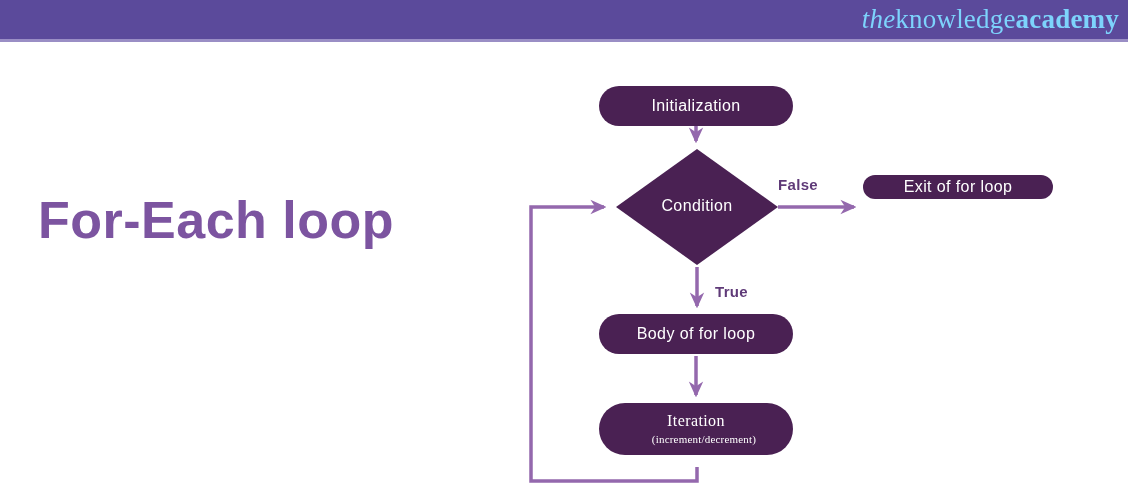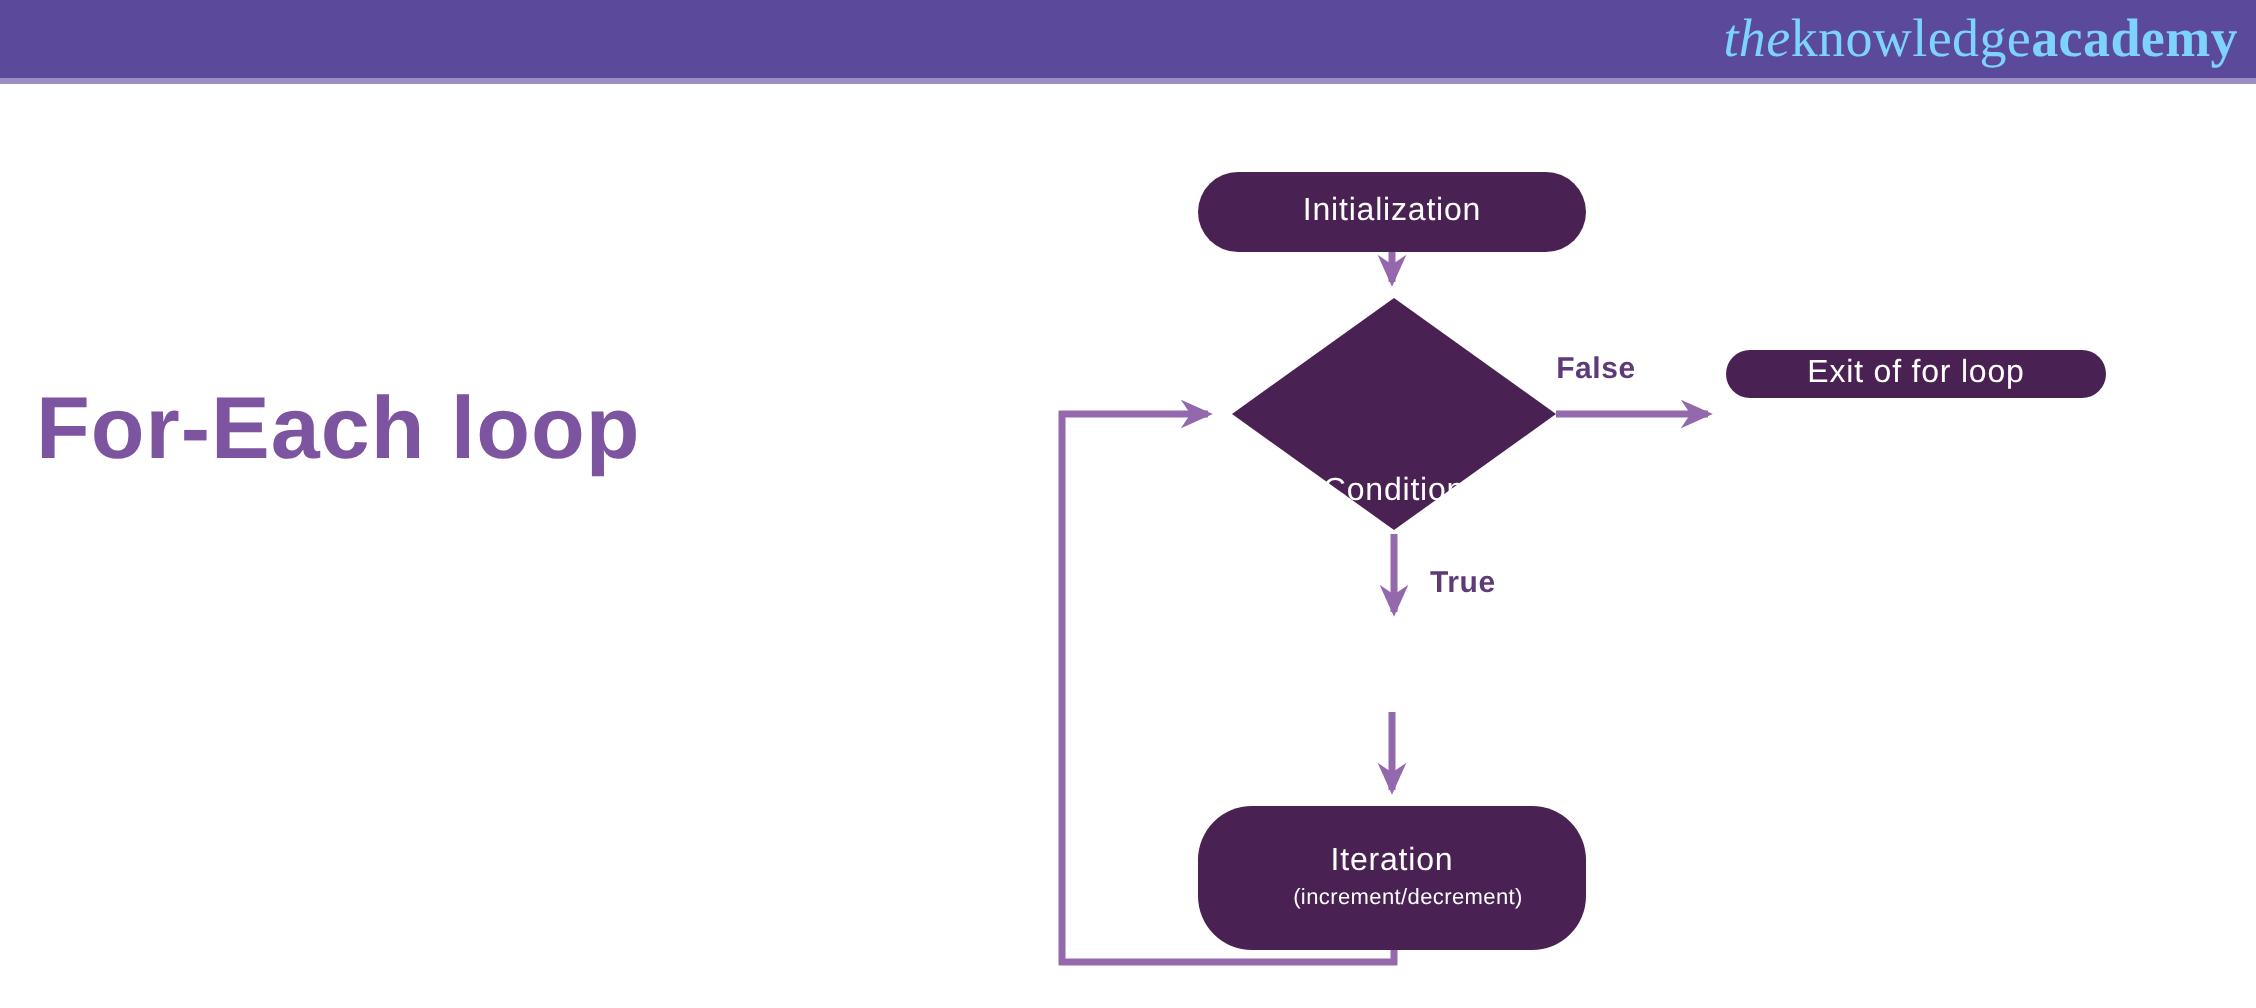--- a/index.html
+++ b/index.html
@@ -30,23 +30,23 @@
     color:#7dd3fc; font-family:"Liberation Serif", serif;
     font-size:27px; line-height:1; letter-spacing:0.2px; white-space:nowrap;
   }
   .logo .the { font-style:italic; font-weight:400; }
   .logo .knowledge { font-weight:400; }
   .logo .academy { font-weight:700; }
 
   
   .title {
     position:absolute; left:18px; top:184px; width:396px;
-    text-align:left;
+    text-align:center;
     color:var(--title-text);
-    font-size:44px; font-weight:700; line-height:1.42; letter-spacing:0.5px;
+    font-size:52px; font-weight:700; line-height:1.42; letter-spacing:0.5px;
   }
 
   
   svg.arrows { position:absolute; left:0; top:0; width:1128px; height:504px; }
   .edge { fill:none; stroke:var(--arrow); stroke-width:3.5; }
   .node-shape { fill:var(--node-fill); }
   .arrowhead { fill:var(--arrow); }
 
   
   .node {
@@ -54,28 +54,28 @@
     background:var(--node-fill);
     color:#ffffff;
     display:flex; align-items:center; justify-content:center;
     border-radius:22px;
     font-size:16px; letter-spacing:0.4px;
   }
   .node-init { left:599px; top:62px;  width:194px; height:40px;margin-top:24px; }
   .node-exit { left:863px; top:175px; width:190px; height:24px; }
   .node-body { left:599px; top:314px; width:194px; height:40px; }
   .node-iter {
-    left:599px; top:403px; width:194px; height:72px;
-    flex-direction:column; border-radius:27px; line-height:1.3;
+    left:599px; top:403px; width:194px; height:52px;
+    flex-direction:column; border-radius:27px; line-height:1.3;font-family:Liberation Serif, serif;
   }
   .node-iter .sub { font-size:11px; letter-spacing:0.2px;margin-left:16px; }
 
   .cond-label {
     position:absolute; left:616px; top:197px; width:162px;
-    text-align:center; color:#ffffff; font-size:16px; letter-spacing:0.4px;margin-top:40px;
+    text-align:center; color:#ffffff; font-size:16px; letter-spacing:0.4px;
   }
 
   .edge-label {
     position:absolute; color:var(--edge-label);
     font-size:15px; font-weight:700; letter-spacing:0.3px;
   }
   .label-false { left:768px; top:176px; width:60px; text-align:center; }
   .label-true  { left:715px; top:283px; }
 </style>
 </head>
@@ -116,20 +116,23 @@
   <div class="node node-init">
     <span>Initialization</span>
   </div>
 
   <div class="cond-label">Condition</div>
 
   <div class="node node-exit">
     <span>Exit of for loop</span>
   </div>
 
+  <div class="node node-body">
+    <span>Body of for loop</span>
+  </div>
 
   <div class="node node-iter">
     <span>Iteration</span>
     <span class="sub">(increment/decrement)</span>
   </div>
 
   <div class="edge-label label-false">False</div>
   <div class="edge-label label-true">True</div>
 
 </div>

